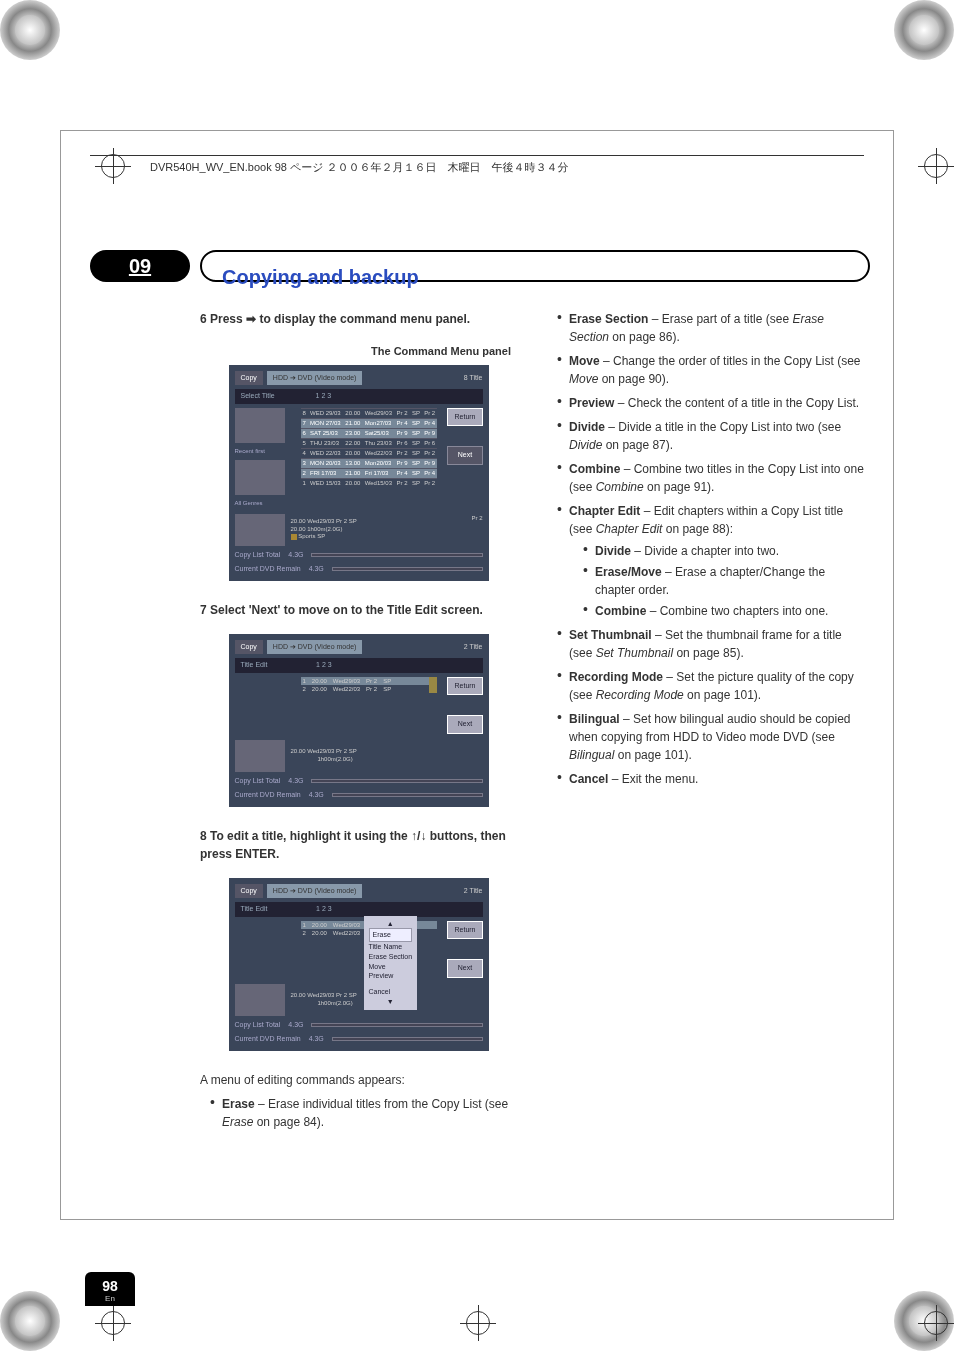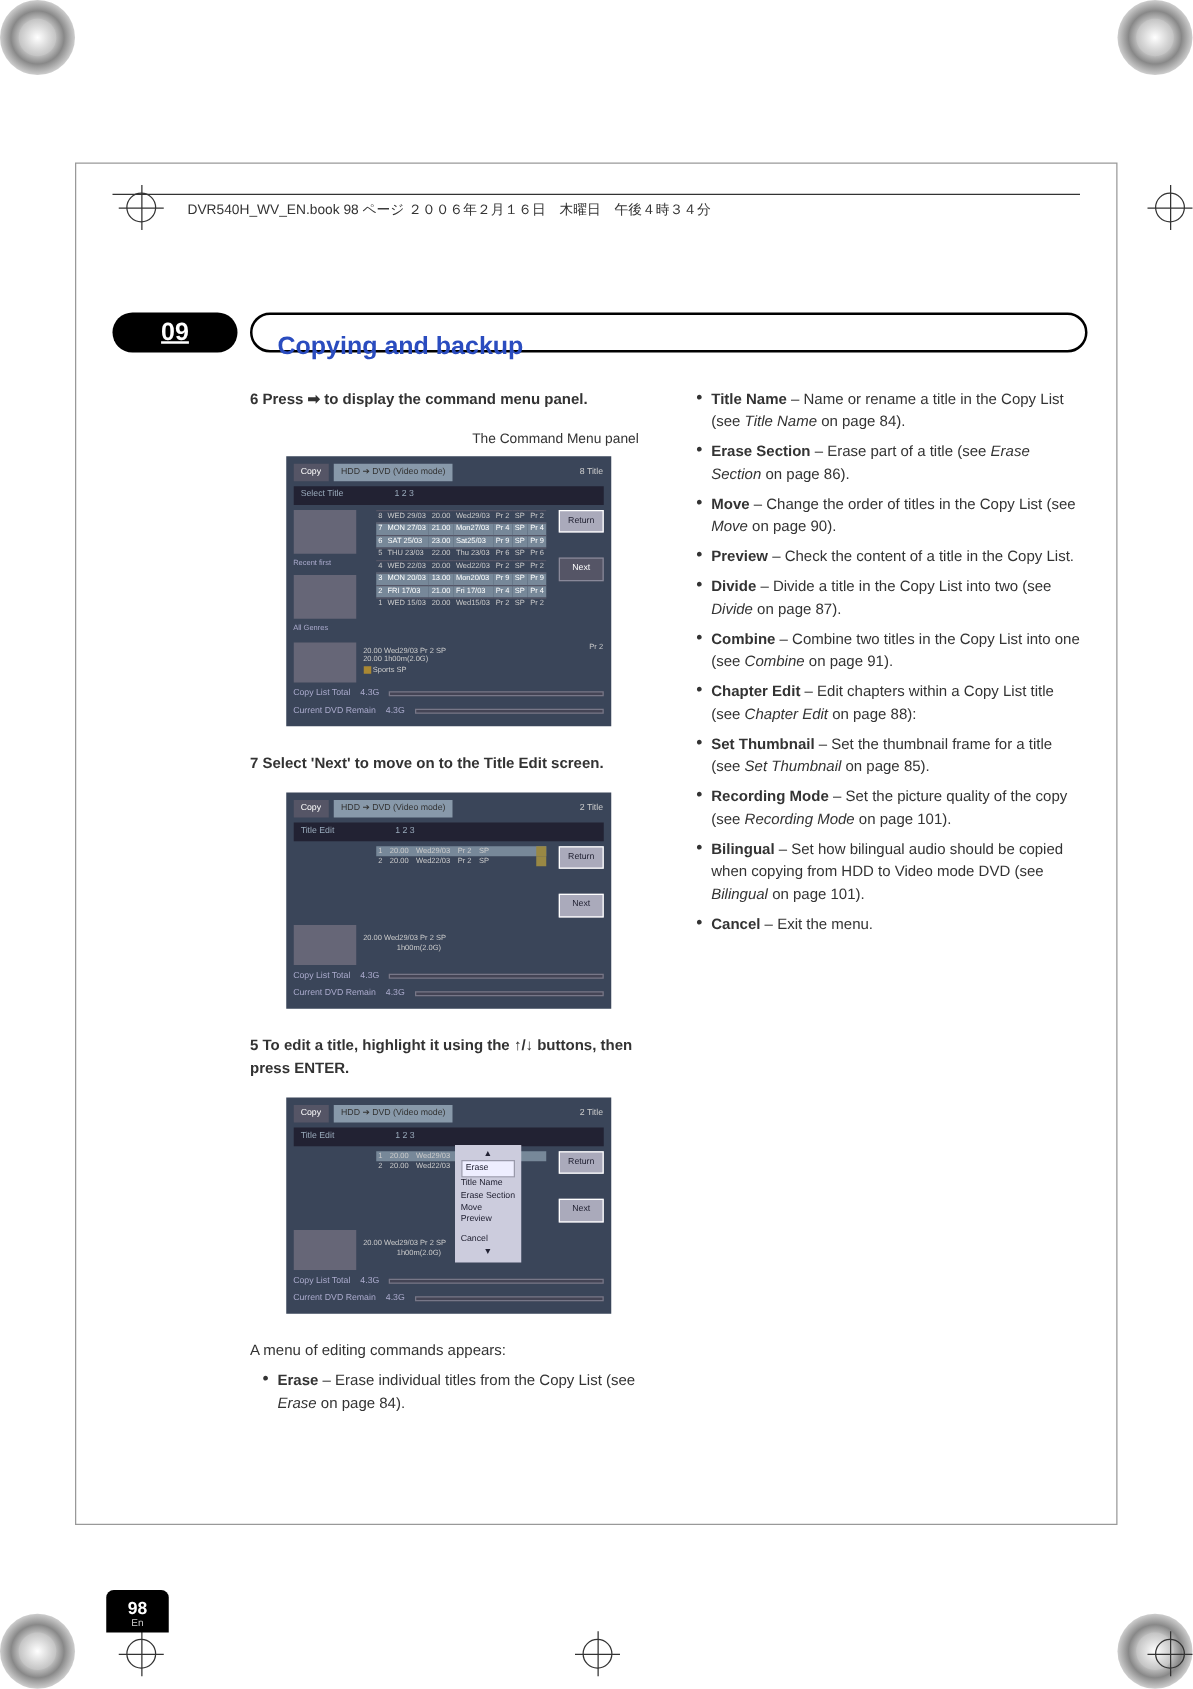--- a/index.html
+++ b/index.html
@@ -116,21 +116,21 @@
       line-height: 1.5;
       color: #333;
     }
     .step-heading {
       font-weight: bold;
       margin-bottom: 15px;
       font-size: 12px;
     }
     .panel-label {
       font-size: 11px;
-      font-weight: normal;
+      font-weight: bold;
       text-align: right;
       margin-bottom: 2px;
       padding-right: 6px;
     }
     .screenshot {
       background: #3a4559;
       color: #ccc;
       width: 260px;
       margin: 5px auto 20px;
       padding: 6px;
@@ -420,21 +420,21 @@
           <span>4.3G</span>
           <div class="meter"></div>
         </div>
       <div class="meter-row">
           <span>Current DVD Remain</span>
           <span>4.3G</span>
           <div class="meter"></div>
         </div>
     </div>
 
-    <div class="step-heading">5    To edit a title, highlight it using the ↑/↓ buttons, then press ENTER.</div>
+    <div class="step-heading">8    To edit a title, highlight it using the ↑/↓ buttons, then press ENTER.</div>
 
     <div class="screenshot">
       <div class="tabs">
         <span class="tab">Copy</span>
         <span class="tab light">HDD ➔ DVD (Video mode)</span>
         <span class="title-right">2  Title</span>
       </div>
       <div class="step-strip"><span>Title Edit</span> &nbsp;&nbsp;&nbsp;&nbsp;&nbsp;&nbsp;&nbsp;&nbsp;&nbsp;&nbsp;&nbsp;&nbsp;&nbsp;&nbsp;&nbsp;&nbsp;&nbsp;&nbsp;&nbsp;&nbsp;&nbsp;&nbsp;&nbsp;&nbsp;<span>1  2  3</span></div>
       <div class="body-row">
         <div style="width:60px"></div>
@@ -489,27 +489,31 @@
     </div>
 
     <div class="body-text">A menu of editing commands appears:</div>
     <ul class="bullets">
       <li><span class="bold">Erase</span><span> – Erase individual titles from the Copy List (see </span><span class="italic">Erase</span><span> on page 84).</span></li>
     </ul>
   </div>
 
   <div class="col">
     <ul class="bullets">
-      <li><span class="bold">Title Name</span><span> – Name or rename a title in the Copy List (see </span><span class="italic">Title Name</span><span> on page 84).</span></li>
       <li><span class="bold">Erase Section</span><span> – Erase part of a title (see </span><span class="italic">Erase Section</span><span> on page 86).</span></li>
       <li><span class="bold">Move</span><span> – Change the order of titles in the Copy List (see </span><span class="italic">Move</span><span> on page 90).</span></li>
       <li><span class="bold">Preview</span><span> – Check the content of a title in the Copy List.</span></li>
       <li><span class="bold">Divide</span><span> – Divide a title in the Copy List into two (see </span><span class="italic">Divide</span><span> on page 87).</span></li>
       <li><span class="bold">Combine</span><span> – Combine two titles in the Copy List into one (see </span><span class="italic">Combine</span><span> on page 91).</span></li>
       <li><span class="bold">Chapter Edit</span><span> – Edit chapters within a Copy List title (see </span><span class="italic">Chapter Edit</span><span> on page 88):</span>
+        <ul class="sub-bullets">
+          <li><span class="bold">Divide</span><span> – Divide a chapter into two.</span></li>
+          <li><span class="bold">Erase/Move</span><span> – Erase a chapter/Change the chapter order.</span></li>
+          <li><span class="bold">Combine</span><span> – Combine two chapters into one.</span></li>
+        </ul>
       </li>
       <li><span class="bold">Set Thumbnail</span><span> – Set the thumbnail frame for a title (see </span><span class="italic">Set Thumbnail</span><span> on page 85).</span></li>
       <li><span class="bold">Recording Mode</span><span> – Set the picture quality of the copy (see </span><span class="italic">Recording Mode</span><span> on page 101).</span></li>
       <li><span class="bold">Bilingual</span><span> – Set how bilingual audio should be copied when copying from HDD to Video mode DVD (see </span><span class="italic">Bilingual</span><span> on page 101).</span></li>
       <li><span class="bold">Cancel</span><span> – Exit the menu.</span></li>
     </ul>
   </div>
 </div>
 
 <div class="page-num-box">

